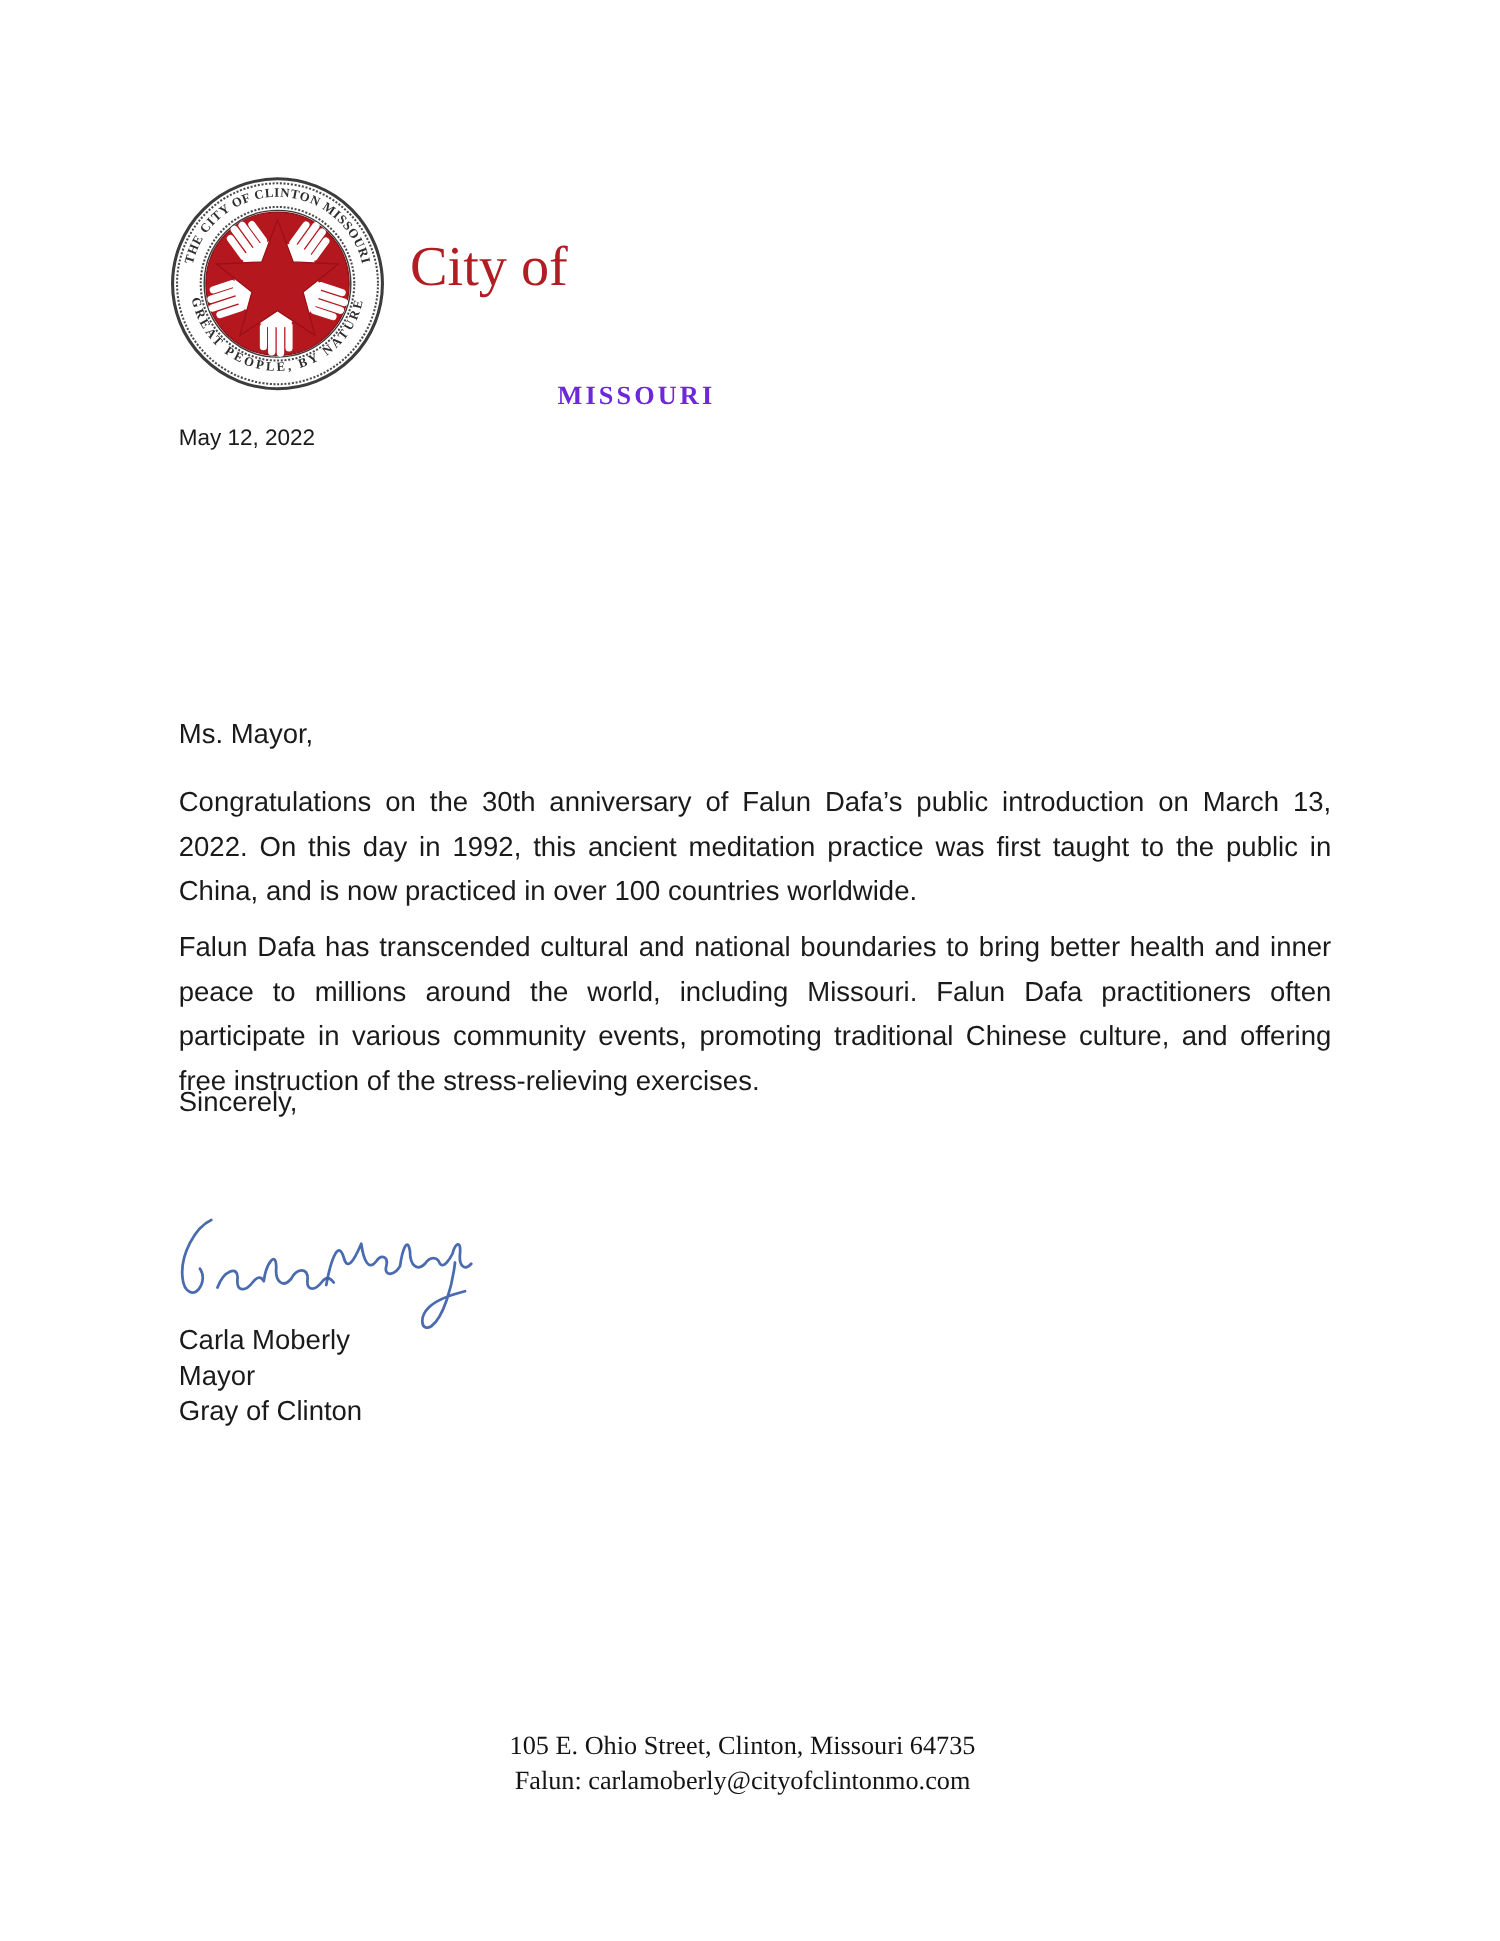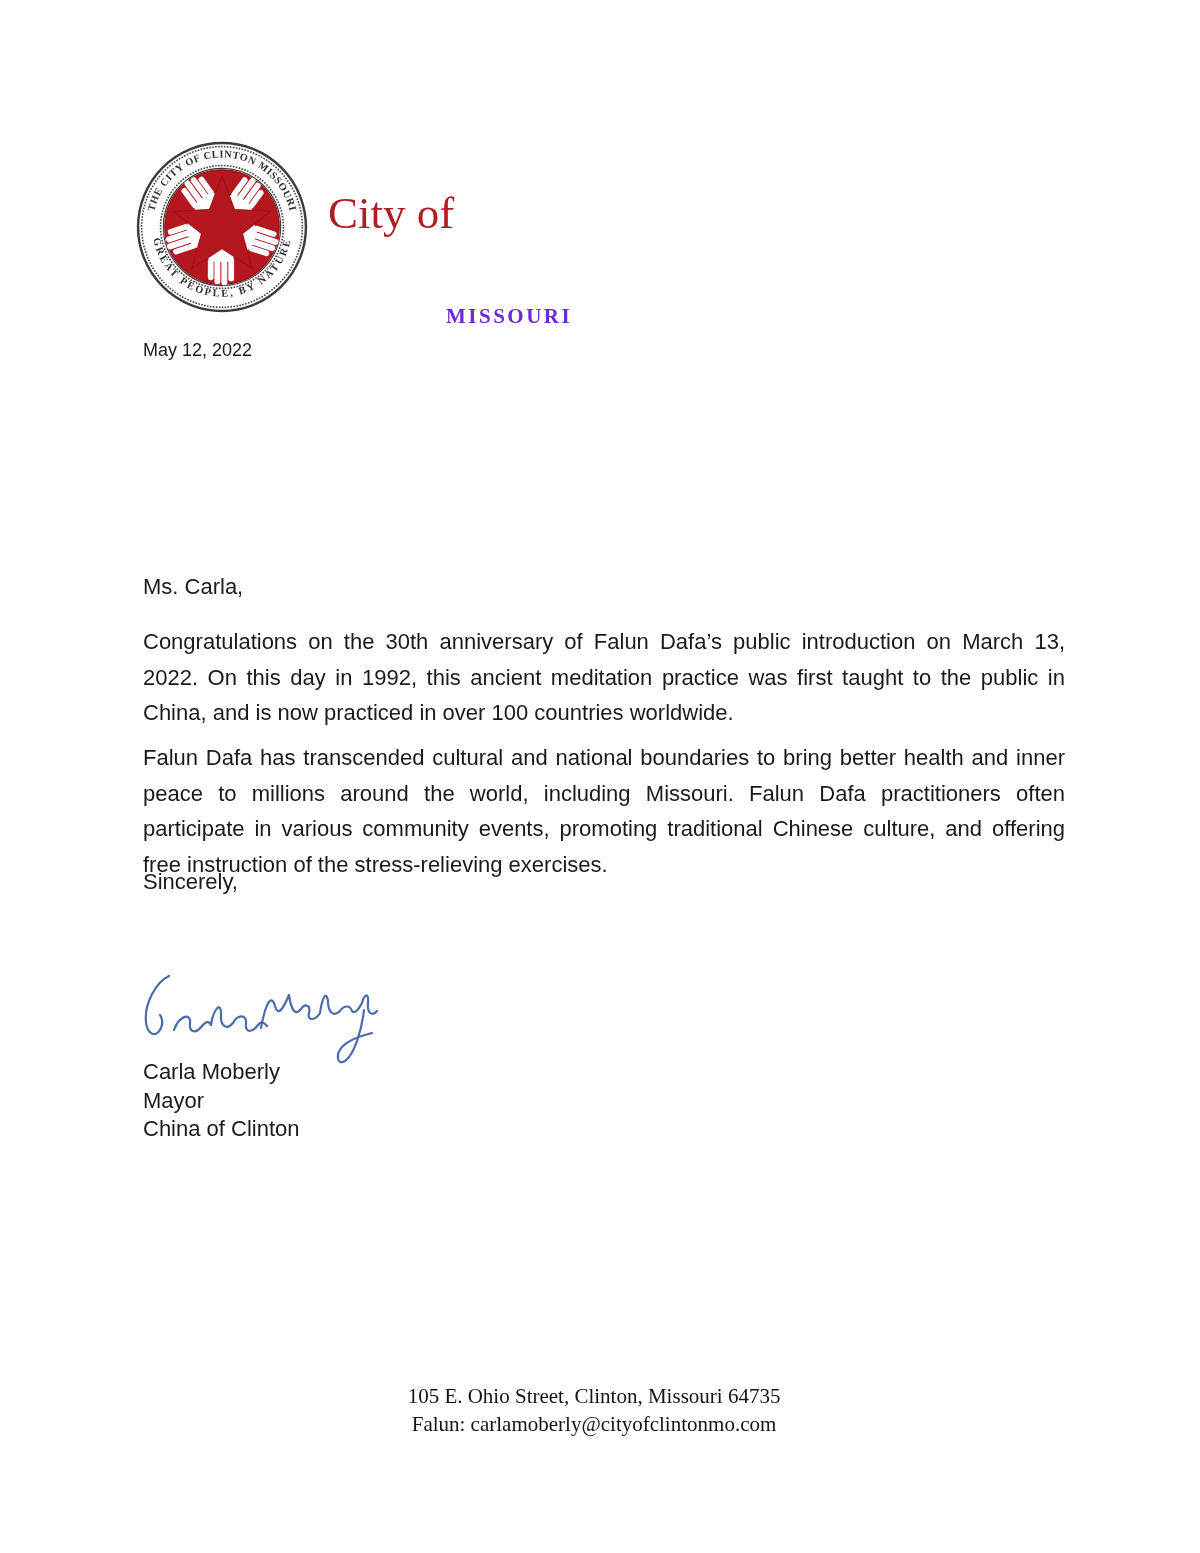--- a/index.html
+++ b/index.html
@@ -121,39 +121,39 @@
     </svg>
 
     <div class="wordmark">
       <div class="wm-cityof">City of</div>
       <div class="wm-missouri">MISSOURI</div>
     </div>
   </header>
 
   <div class="date">May 12, 2022</div>
 
-  <div class="salutation">Ms. Carla,</div>
+  <div class="salutation">Ms. Mayor,</div>
 
   <p class="body-para para-1">Congratulations on the 30th anniversary of Falun Dafa’s public introduction on March 13, 2022. On this day in 1992, this ancient meditation practice was first taught to the public in China, and is now practiced in over 100 countries worldwide.</p>
 
   <p class="body-para para-2">Falun Dafa has transcended cultural and national boundaries to bring better health and inner peace to millions around the world, including Missouri. Falun Dafa practitioners often participate in various community events, promoting traditional Chinese culture, and offering free instruction of the stress-relieving exercises.</p>
 
   <div class="closing">Sincerely,</div>
 
   <svg class="signature-svg" viewBox="0 0 250 135" aria-hidden="true">
     <path d="M 33,16 C 20,22 8,44 10,62 C 11,74 20,79 25,68 C 27,63 26,58 24,55"></path>
     <path d="M 38,70 C 43,56 55,52 54,63 C 53,73 60,74 66,66 C 70,61 73,61 75,65 C 77,50 85,40 85,54 C 84,65 90,71 97,63 C 101,55 111,53 110,64 C 109,73 116,73 122,65 C 125,61 128,62 131,66"></path>
     <path d="M 125,68 C 129,46 135,32 139,46 C 142,57 147,49 153,35 C 155,49 159,57 165,49 C 169,43 175,45 173,53 C 171,61 179,61 184,53 C 186,39 190,29 192,41 C 192,53 198,57 204,51 C 208,45 214,45 216,51 C 219,55 224,47 226,43 C 228,35 233,31 232,43 C 231,53 236,57 241,51"></path>
     <path d="M 228,50 C 226,68 219,94 209,101 C 201,106 199,94 207,86 C 213,80 224,76 236,73"></path>
   </svg>
 
   <div class="signer">
     <div>Carla Moberly</div>
     <div>Mayor</div>
-    <div>China of Clinton</div>
+    <div>Gray of Clinton</div>
   </div>
 
   <footer class="footer">
     <div>105 E. Ohio Street, Clinton, Missouri 64735</div>
     <div>Falun: carlamoberly@cityofclintonmo.com</div>
   </footer>
 
 </div>
 
 </body></html>

